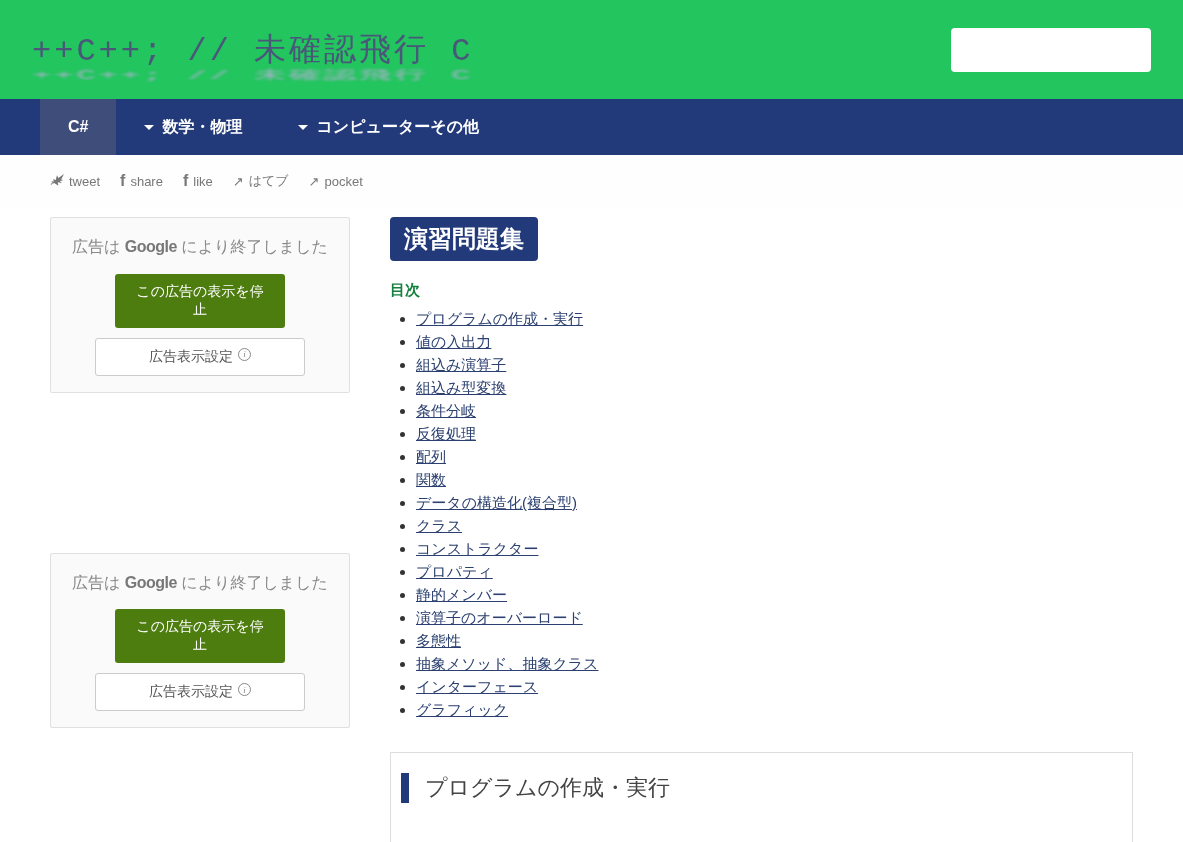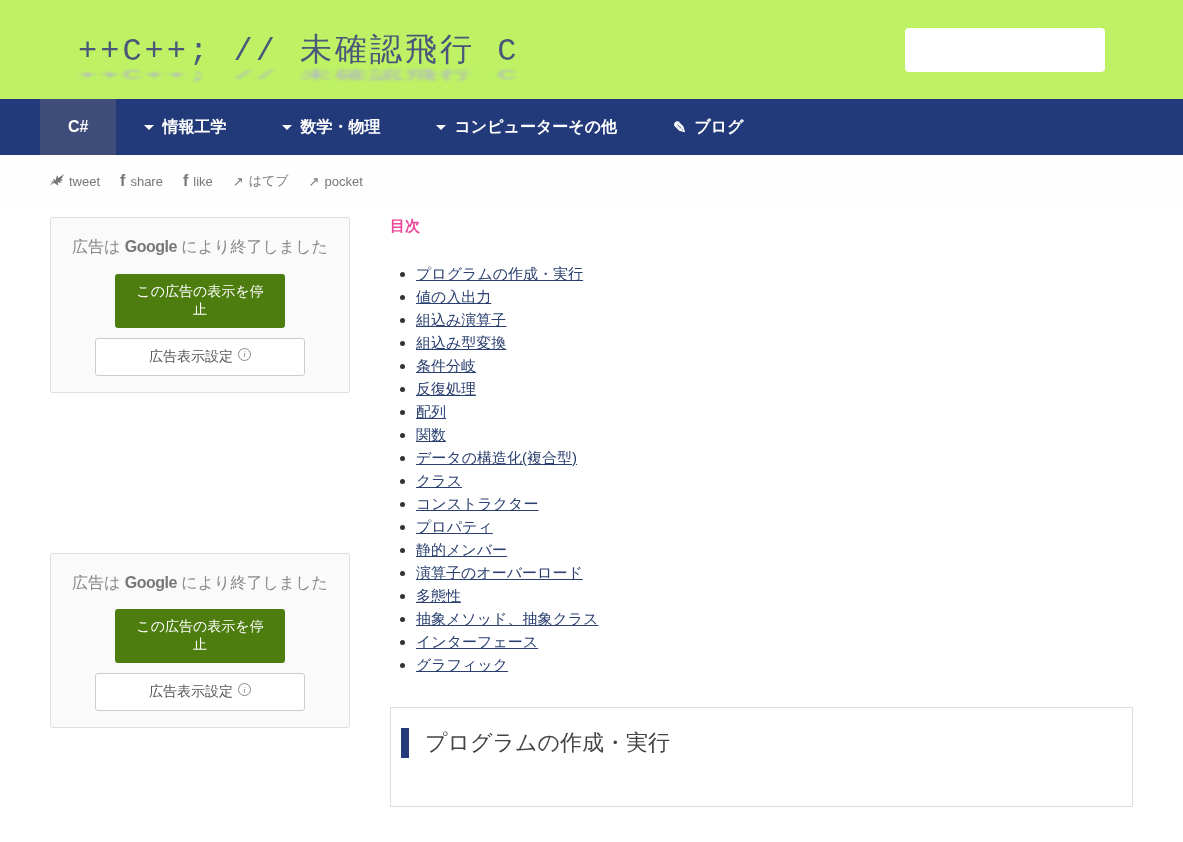--- a/index.html
+++ b/index.html
@@ -1,20 +1,20 @@
 <!DOCTYPE html>
 <html><head>
 <meta charset="utf-8">
 <style>
 * { box-sizing: border-box; margin: 0; padding: 0; }
 body { font-family: "Hiragino Kaku Gothic ProN", "Meiryo", sans-serif; background: #fff; color: #333; }
 
 .header {
-  background: #bef264;
-  padding: 20px 78px;
+  background: #22c55e;
+  padding: 20px 32px;
   display: flex;
   justify-content: space-between;
   align-items: center;
   height: 99px;
 }
 .site-title {
   font-family: "Courier New", monospace;
   font-size: 32px;
   color: #4a567a;
   letter-spacing: 3px;
@@ -130,22 +130,22 @@
   font-size: 24px;
   font-weight: bold;
   padding: 6px 14px;
   display: inline-block;
   border-radius: 4px;
   margin-bottom: 20px;
 }
 .toc-heading {
   font-size: 15px;
   font-weight: bold;
-  color: #ec4899;
-  margin-bottom: 27px;
+  color: #15803d;
+  margin-bottom: 8px;
 }
 .toc-list {
   list-style: disc;
   padding-left: 26px;
   margin-bottom: 30px;
 }
 .toc-list li {
   padding: 2px 0;
   font-size: 15px;
 }
@@ -191,33 +191,25 @@
     <input type="text" style="">
   </div>
 </div>
 
 <div class="nav" id="nav">
     <div class="nav-item active">
       <span>C#</span>
     </div>
     <div class="nav-item">
       <span class="caret"></span>
-      <span>情報工学</span>
-    </div>
-    <div class="nav-item">
-      <span class="caret"></span>
       <span>数学・物理</span>
     </div>
     <div class="nav-item">
       <span class="caret"></span>
       <span>コンピューターその他</span>
-    </div>
-    <div class="nav-item">
-      <span class="pen-ico"></span>
-      <span>ブログ</span>
     </div>
   </div>
 
 <div class="share-bar">
   <span class="share-item">
       <span class="tw-ico"></span>
       <span>tweet</span>
     </span>
   <span class="share-item">
       <span class="fb-ico">f</span>
@@ -252,20 +244,21 @@
       <div class="ad-text"><span>広告は </span><span class="google">Google</span><span> により終了しました</span></div>
       <button class="ad-btn-primary">この広告の表示を停止</button><br>
       <button class="ad-btn-secondary">
           <span>広告表示設定</span> 
           <span class="info-icon">i</span>
         </button>
     </div>
   </div>
 
   <div class="main">
+    <div class="page-title">演習問題集</div>
     <div class="toc-heading">目次</div>
     <ul class="toc-list" id="toc">
         <li><a href="#">プログラムの作成・実行</a></li>
         <li><a href="#">値の入出力</a></li>
         <li><a href="#">組込み演算子</a></li>
         <li><a href="#">組込み型変換</a></li>
         <li><a href="#">条件分岐</a></li>
         <li><a href="#">反復処理</a></li>
         <li><a href="#">配列</a></li>
         <li><a href="#">関数</a></li>

